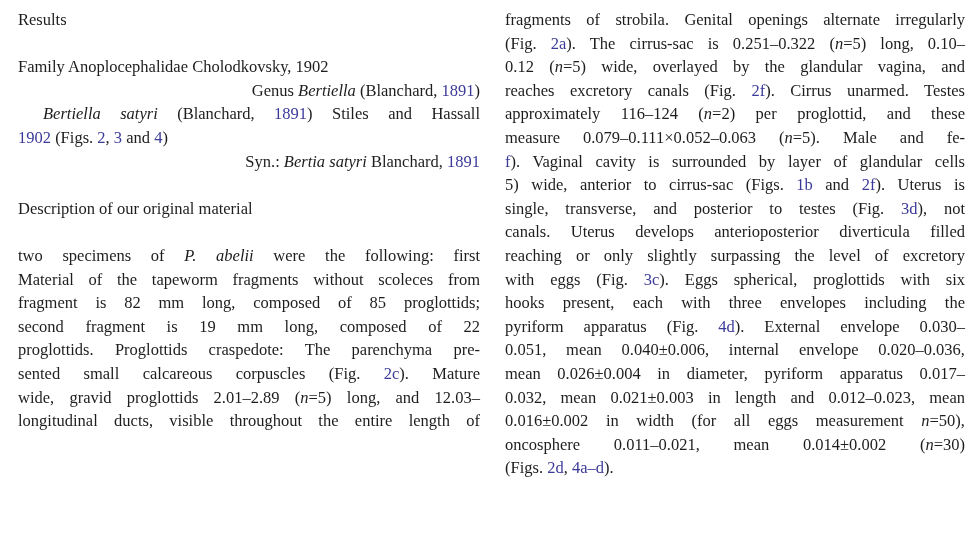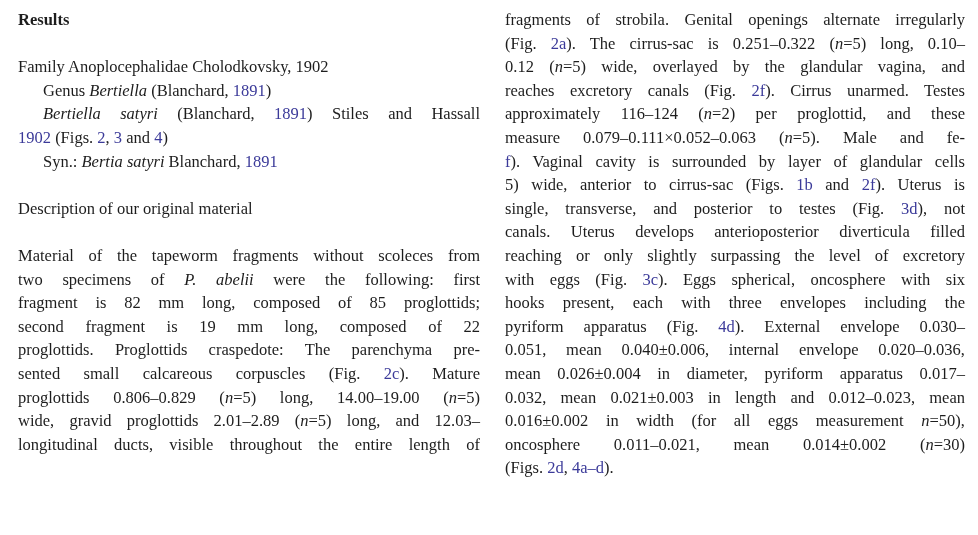--- a/index.html
+++ b/index.html
@@ -23,64 +23,63 @@
     height: 23.6px;
     line-height: 23.6px;
     text-align: left;
     white-space: normal;
   }
   .line.just {
     text-align: justify;
     text-align-last: justify;
     -moz-text-align-last: justify;
   }
-  .line.indent { padding-left: 25px; box-sizing: border-box; }
+  .line.indent { padding-left: 25px; box-sizing: border-box; text-align: right; }
   .line.blank  { height: 23.6px; }
   .s-p { }
   .s-i { font-style: italic; }
-  .s-b { font-weight: bold; }
+  .s-b { font-weight: normal; }
   .s-l { color: var(--link-color, #3b3a99); cursor: pointer; }
 </style>
 </head>
 <body style="--link-color: #3b3a99; color: rgb(29, 29, 29); background: rgb(255, 255, 255);">
 
 <div class="col col-left" id="col-left">
     <div class="line"><span class="s-b">Results</span></div>
     <div class="line blank"></div>
     <div class="line"><span class="s-p">Family Anoplocephalidae Cholodkovsky, 1902</span></div>
     <div class="line indent"><span class="s-p">Genus </span><span class="s-i">Bertiella</span><span class="s-p"> (Blanchard, </span><span class="s-l">1891</span><span class="s-p">)</span></div>
     <div class="line just indent"><span class="s-i">Bertiella satyri</span><span class="s-p"> (Blanchard, </span><span class="s-l">1891</span><span class="s-p">) Stiles and Hassall</span></div>
     <div class="line"><span class="s-l">1902</span><span class="s-p"> (Figs. </span><span class="s-l">2</span><span class="s-p">, </span><span class="s-l">3</span><span class="s-p"> and </span><span class="s-l">4</span><span class="s-p">)</span></div>
     <div class="line indent"><span class="s-p">Syn.: </span><span class="s-i">Bertia satyri</span><span class="s-p"> Blanchard, </span><span class="s-l">1891</span></div>
     <div class="line blank"></div>
     <div class="line"><span class="s-p">Description of our original material</span></div>
     <div class="line blank"></div>
+    <div class="line just"><span class="s-p">two specimens of </span><span class="s-i">P. abelii</span><span class="s-p"> were the following: first</span></div>
     <div class="line just"><span class="s-p">Material of the tapeworm fragments without scoleces from</span></div>
-    <div class="line just"><span class="s-p">two specimens of </span><span class="s-i">P. abelii</span><span class="s-p"> were the following: first</span></div>
     <div class="line just"><span class="s-p">fragment is 82 mm long, composed of 85 proglottids;</span></div>
     <div class="line just"><span class="s-p">second fragment is 19 mm long, composed of 22</span></div>
     <div class="line just"><span class="s-p">proglottids. Proglottids craspedote: The parenchyma pre-</span></div>
     <div class="line just"><span class="s-p">sented small calcareous corpuscles (Fig. </span><span class="s-l">2c</span><span class="s-p">). Mature</span></div>
-    <div class="line just"><span class="s-p">proglottids 0.806–0.829 (</span><span class="s-i">n</span><span class="s-p">=5) long, 14.00–19.00 (</span><span class="s-i">n</span><span class="s-p">=5)</span></div>
     <div class="line just"><span class="s-p">wide, gravid proglottids 2.01–2.89 (</span><span class="s-i">n</span><span class="s-p">=5) long, and 12.03–</span></div>
     <div class="line just"><span class="s-p">longitudinal ducts, visible throughout the entire length of</span></div>
   </div>
 <div class="col col-right" id="col-right">
     <div class="line just"><span class="s-p">fragments of strobila. Genital openings alternate irregularly</span></div>
     <div class="line just"><span class="s-p">(Fig. </span><span class="s-l">2a</span><span class="s-p">). The cirrus-sac is 0.251–0.322 (</span><span class="s-i">n</span><span class="s-p">=5) long, 0.10–</span></div>
     <div class="line just"><span class="s-p">0.12 (</span><span class="s-i">n</span><span class="s-p">=5) wide, overlayed by the glandular vagina, and</span></div>
     <div class="line just"><span class="s-p">reaches excretory canals (Fig. </span><span class="s-l">2f</span><span class="s-p">). Cirrus unarmed. Testes</span></div>
     <div class="line just"><span class="s-p">approximately 116–124 (</span><span class="s-i">n</span><span class="s-p">=2) per proglottid, and these</span></div>
     <div class="line just"><span class="s-p">measure 0.079–0.111×0.052–0.063 (</span><span class="s-i">n</span><span class="s-p">=5). Male and fe-</span></div>
     <div class="line just"><span class="s-l">f</span><span class="s-p">). Vaginal cavity is surrounded by layer of glandular cells</span></div>
     <div class="line just"><span class="s-p">5) wide, anterior to cirrus-sac (Figs. </span><span class="s-l">1b</span><span class="s-p"> and </span><span class="s-l">2f</span><span class="s-p">). Uterus is</span></div>
     <div class="line just"><span class="s-p">single, transverse, and posterior to testes (Fig. </span><span class="s-l">3d</span><span class="s-p">), not</span></div>
     <div class="line just"><span class="s-p">canals. Uterus develops anterioposterior diverticula filled</span></div>
     <div class="line just"><span class="s-p">reaching or only slightly surpassing the level of excretory</span></div>
-    <div class="line just"><span class="s-p">with eggs (Fig. </span><span class="s-l">3c</span><span class="s-p">). Eggs spherical, oncosphere with six</span></div>
+    <div class="line just"><span class="s-p">with eggs (Fig. </span><span class="s-l">3c</span><span class="s-p">). Eggs spherical, proglottids with six</span></div>
     <div class="line just"><span class="s-p">hooks present, each with three envelopes including the</span></div>
     <div class="line just"><span class="s-p">pyriform apparatus (Fig. </span><span class="s-l">4d</span><span class="s-p">). External envelope 0.030–</span></div>
     <div class="line just"><span class="s-p">0.051, mean 0.040±0.006, internal envelope 0.020–0.036,</span></div>
     <div class="line just"><span class="s-p">mean 0.026±0.004 in diameter, pyriform apparatus 0.017–</span></div>
     <div class="line just"><span class="s-p">0.032, mean 0.021±0.003 in length and 0.012–0.023, mean</span></div>
     <div class="line just"><span class="s-p">0.016±0.002 in width (for all eggs measurement </span><span class="s-i">n</span><span class="s-p">=50),</span></div>
     <div class="line just"><span class="s-p">oncosphere 0.011–0.021, mean 0.014±0.002 (</span><span class="s-i">n</span><span class="s-p">=30)</span></div>
     <div class="line"><span class="s-p">(Figs. </span><span class="s-l">2d</span><span class="s-p">, </span><span class="s-l">4a–d</span><span class="s-p">).</span></div>
   </div>
 

